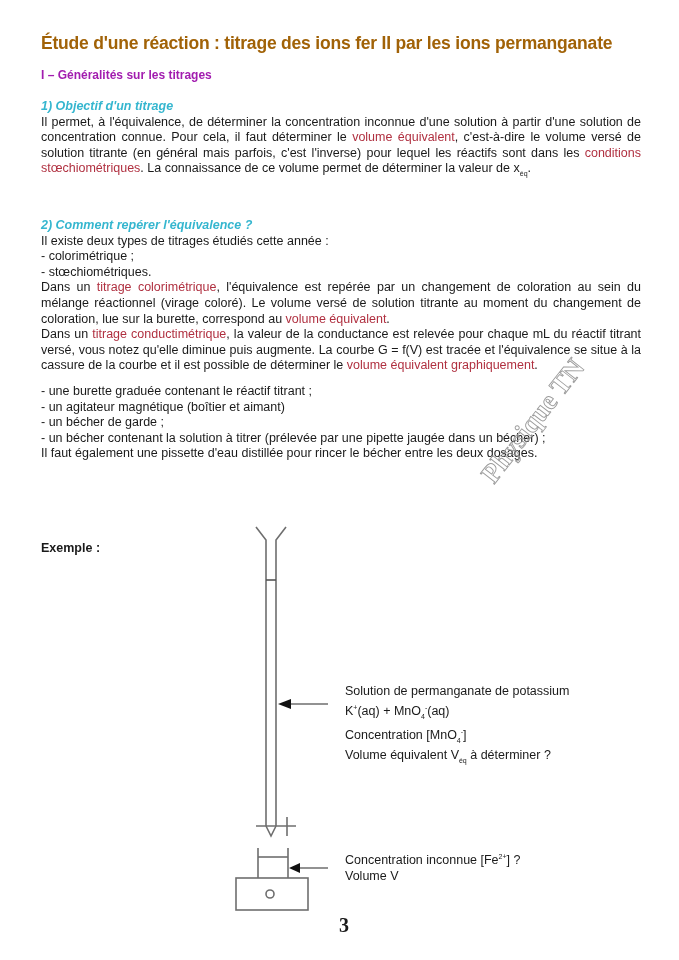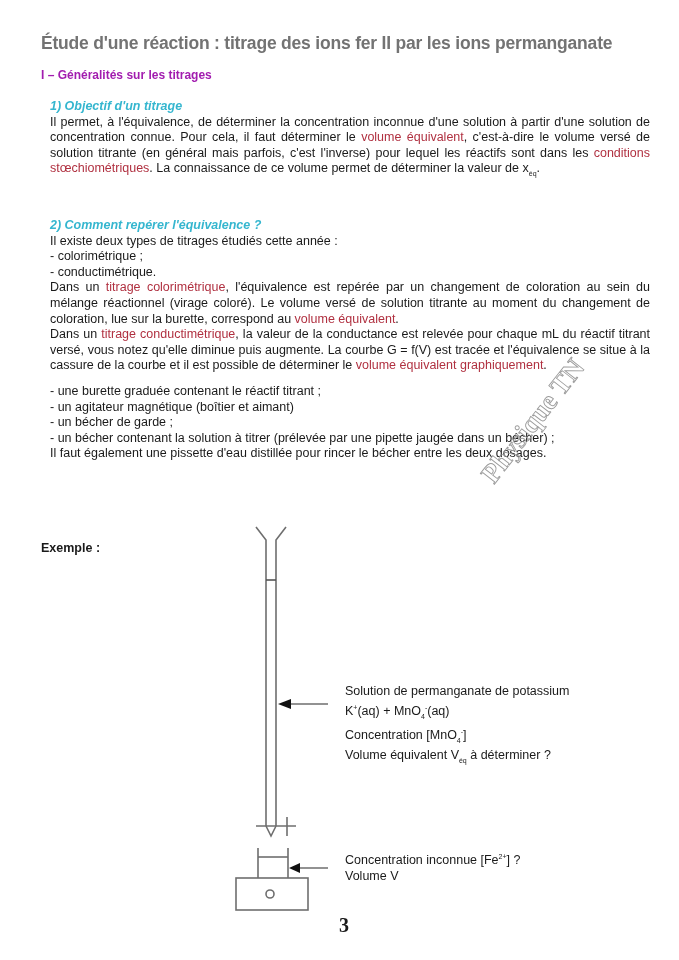--- a/index.html
+++ b/index.html
@@ -1,22 +1,22 @@
 <!DOCTYPE html>
 <html><head>
 <meta charset="utf-8">
 <style>
   html, body { margin:0; padding:0; background:#ffffff; }
   body { width:679px; height:960px; position:relative; overflow:hidden;
          font-family:"Liberation Sans", sans-serif; color:#1a1a1a; }
   .title { position:absolute; left:41px; top:33px; font-size:17.5px; font-weight:bold;
-           color:#737373; letter-spacing:-0.2px; white-space:nowrap; }
+           color:#a16207; letter-spacing:-0.2px; white-space:nowrap; }
   .sec { position:absolute; left:41px; top:68px; font-size:12px; font-weight:bold; color:#a21caf; }
   .sub { font-size:12.5px; font-weight:bold; font-style:italic; color:#35b6cf; }
-  .para { position:absolute; left:50px; width:600px; font-size:12.5px; line-height:15.6px; }
+  .para { position:absolute; left:41px; width:600px; font-size:12.5px; line-height:15.6px; }
   .just { text-align:justify; text-align-last:left; }
   .red { color:#b03040; }
   .line { display:block; }
   sub.small, sup.small { font-size:7px; }
   .ex { position:absolute; left:41px; top:541px; font-size:12.5px; font-weight:bold; }
   .wm { position:absolute; left:475px; top:470px; font-family:"Liberation Serif", serif;
         font-size:27px; font-weight:bold; color:transparent; -webkit-text-stroke:0.9px #9a9a9a;
         transform:rotate(-52deg); transform-origin:left top; white-space:nowrap; }
   .lbl { position:absolute; font-size:12.5px; line-height:15.5px; white-space:nowrap;margin-left:17px; }
   .pagenum { position:absolute; left:339px; top:914px; font-family:"Liberation Serif", serif;
@@ -33,21 +33,21 @@
   <div class="sub">1) Objectif d'un titrage</div>
   <div class="just">
     <span>Il permet, à l'équivalence, de déterminer la concentration inconnue d'une solution à partir d'une solution de concentration connue. Pour cela, il faut déterminer le </span><span class="red">volume équivalent</span><span>, c'est-à-dire le volume versé de solution titrante (en général mais parfois, c'est l'inverse) pour lequel les réactifs sont dans les </span><span class="red">conditions stœchiométriques</span><span>. La connaissance de ce volume permet de déterminer la valeur de x</span><sub class="small">éq</sub><span>.</span>
   </div>
 </div>
 
 <div class="para" style="top:210px;margin-top:8px;">
   <div class="sub">2) Comment repérer l'équivalence ?</div>
   <div class="line">Il existe deux types de titrages étudiés cette année :</div>
   <div class="line">- colorimétrique ;</div>
-  <div class="line">- conductimétrique.</div>
+  <div class="line">- stœchiométriques.</div>
   <div class="just">
     <span>Dans un </span><span class="red">titrage colorimétrique</span><span>, l'équivalence est repérée par un changement de coloration au sein du mélange réactionnel (virage coloré). Le volume versé de solution titrante au moment du changement de coloration, lue sur la burette, correspond au </span><span class="red">volume équivalent</span><span>.</span>
   </div>
   <div class="just">
     <span>Dans un </span><span class="red">titrage conductimétrique</span><span>, la valeur de la conductance est relevée pour chaque mL du réactif titrant versé, vous notez qu'elle diminue puis augmente. La courbe G = f(V) est tracée et l'équivalence se situe à la cassure de la courbe et il est possible de déterminer le </span><span class="red">volume équivalent graphiquement</span><span>.</span>
   </div>
 </div>
 
 <div class="para" style="top:384px;">
   <div class="line">- une burette graduée contenant le réactif titrant ;</div>

